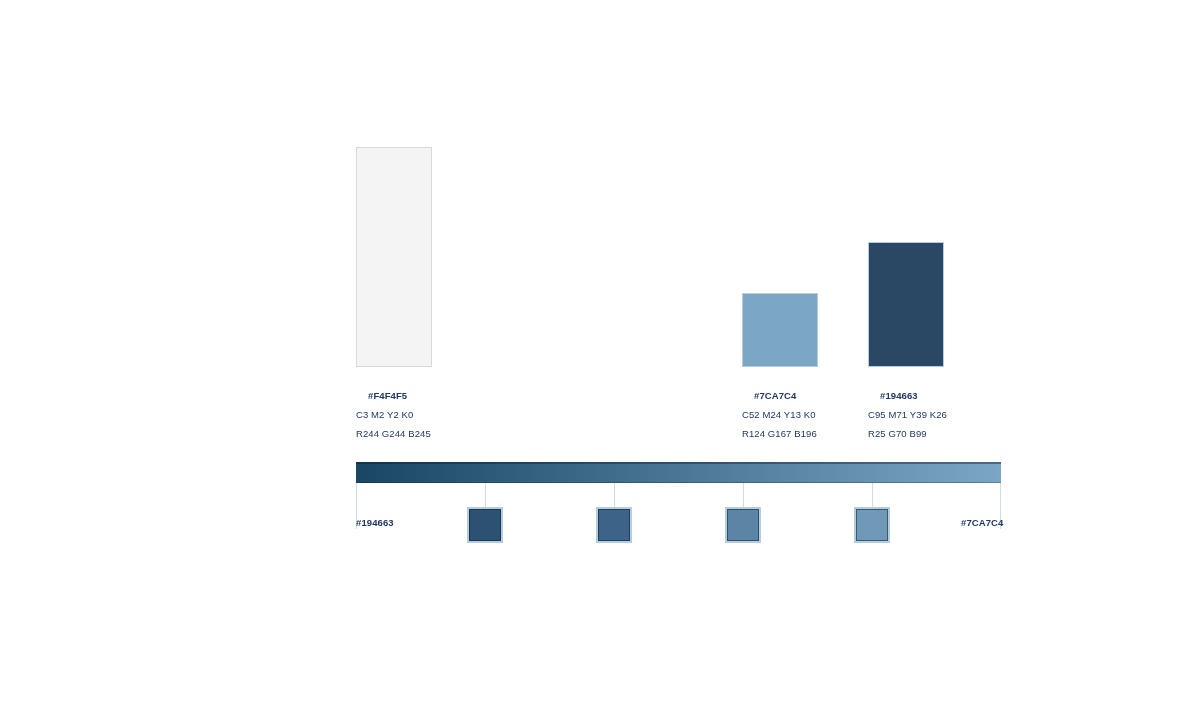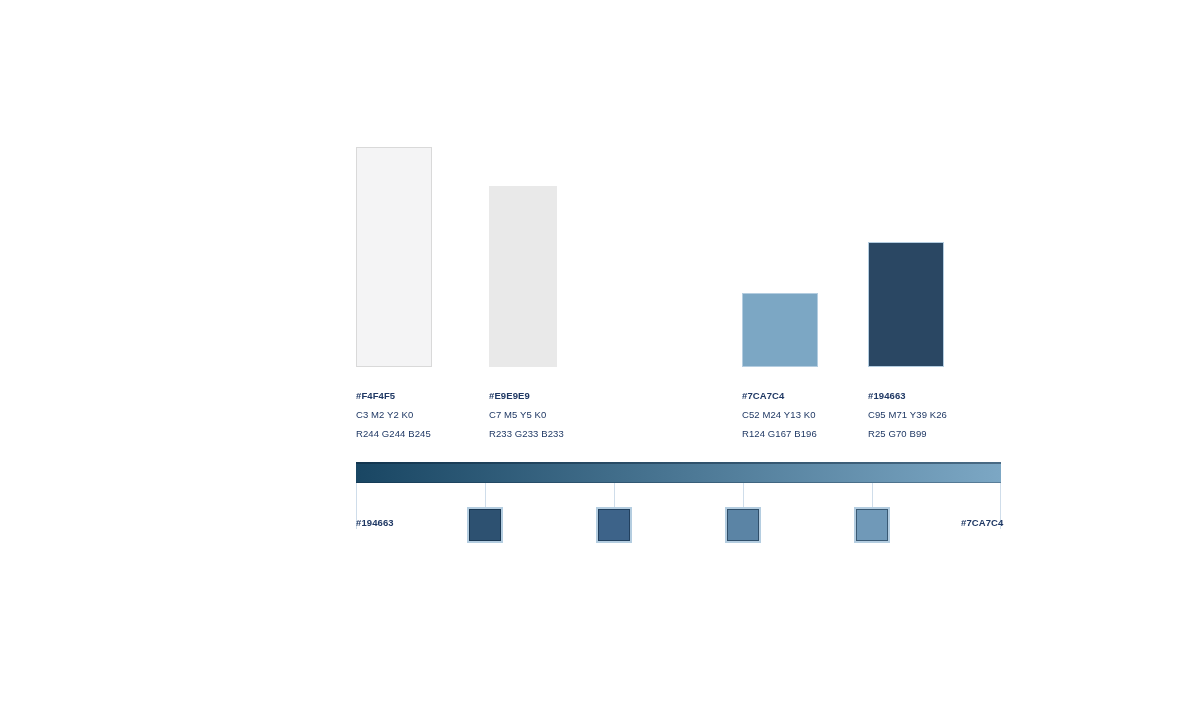--- a/index.html
+++ b/index.html
@@ -47,20 +47,21 @@
     top: 386px;
     width: 140px;
     color: #1f3864;
     font-size: 9.5px;
     line-height: 19px;
     letter-spacing: 0.1px;
     white-space: nowrap;
   }
   .swatch-labels .hexline {
     font-weight: bold;
+    margin-left: 12px;
   }
 
   
   .ramp {
     position: absolute;
     left: 356px;
     top: 462px;
     width: 645px;
     height: 21px;
   }
@@ -125,28 +126,20 @@
 
     <div class="swatch-col" style="left:356px; top:0; height:367px;">
       <div class="swatch-bar" style="width:76px; height:220px; background:#F4F4F5; border:1px solid #D9D9D9;"></div>
       <div class="swatch-labels">
         <div class="hexline">#F4F4F5</div>
         <div class="cmyk">C3 M2 Y2 K0</div>
         <div class="rgb">R244 G244 B245</div>
       </div>
     </div>
 
-    <div class="swatch-col" style="left:489px; top:0; height:367px;">
-      <div class="swatch-bar" style="width:68px; height:181px; background:#E9E9E9;"></div>
-      <div class="swatch-labels">
-        <div class="hexline">#E9E9E9</div>
-        <div class="cmyk">C7 M5 Y5 K0</div>
-        <div class="rgb">R233 G233 B233</div>
-      </div>
-    </div>
 
 
     <div class="swatch-col" style="left:742px; top:0; height:367px;">
       <div class="swatch-bar" style="width:76px; height:74px; background:#7CA7C4; border:1px solid #B4CDE0;"></div>
       <div class="swatch-labels">
         <div class="hexline">#7CA7C4</div>
         <div class="cmyk">C52 M24 Y13 K0</div>
         <div class="rgb">R124 G167 B196</div>
       </div>
     </div>

